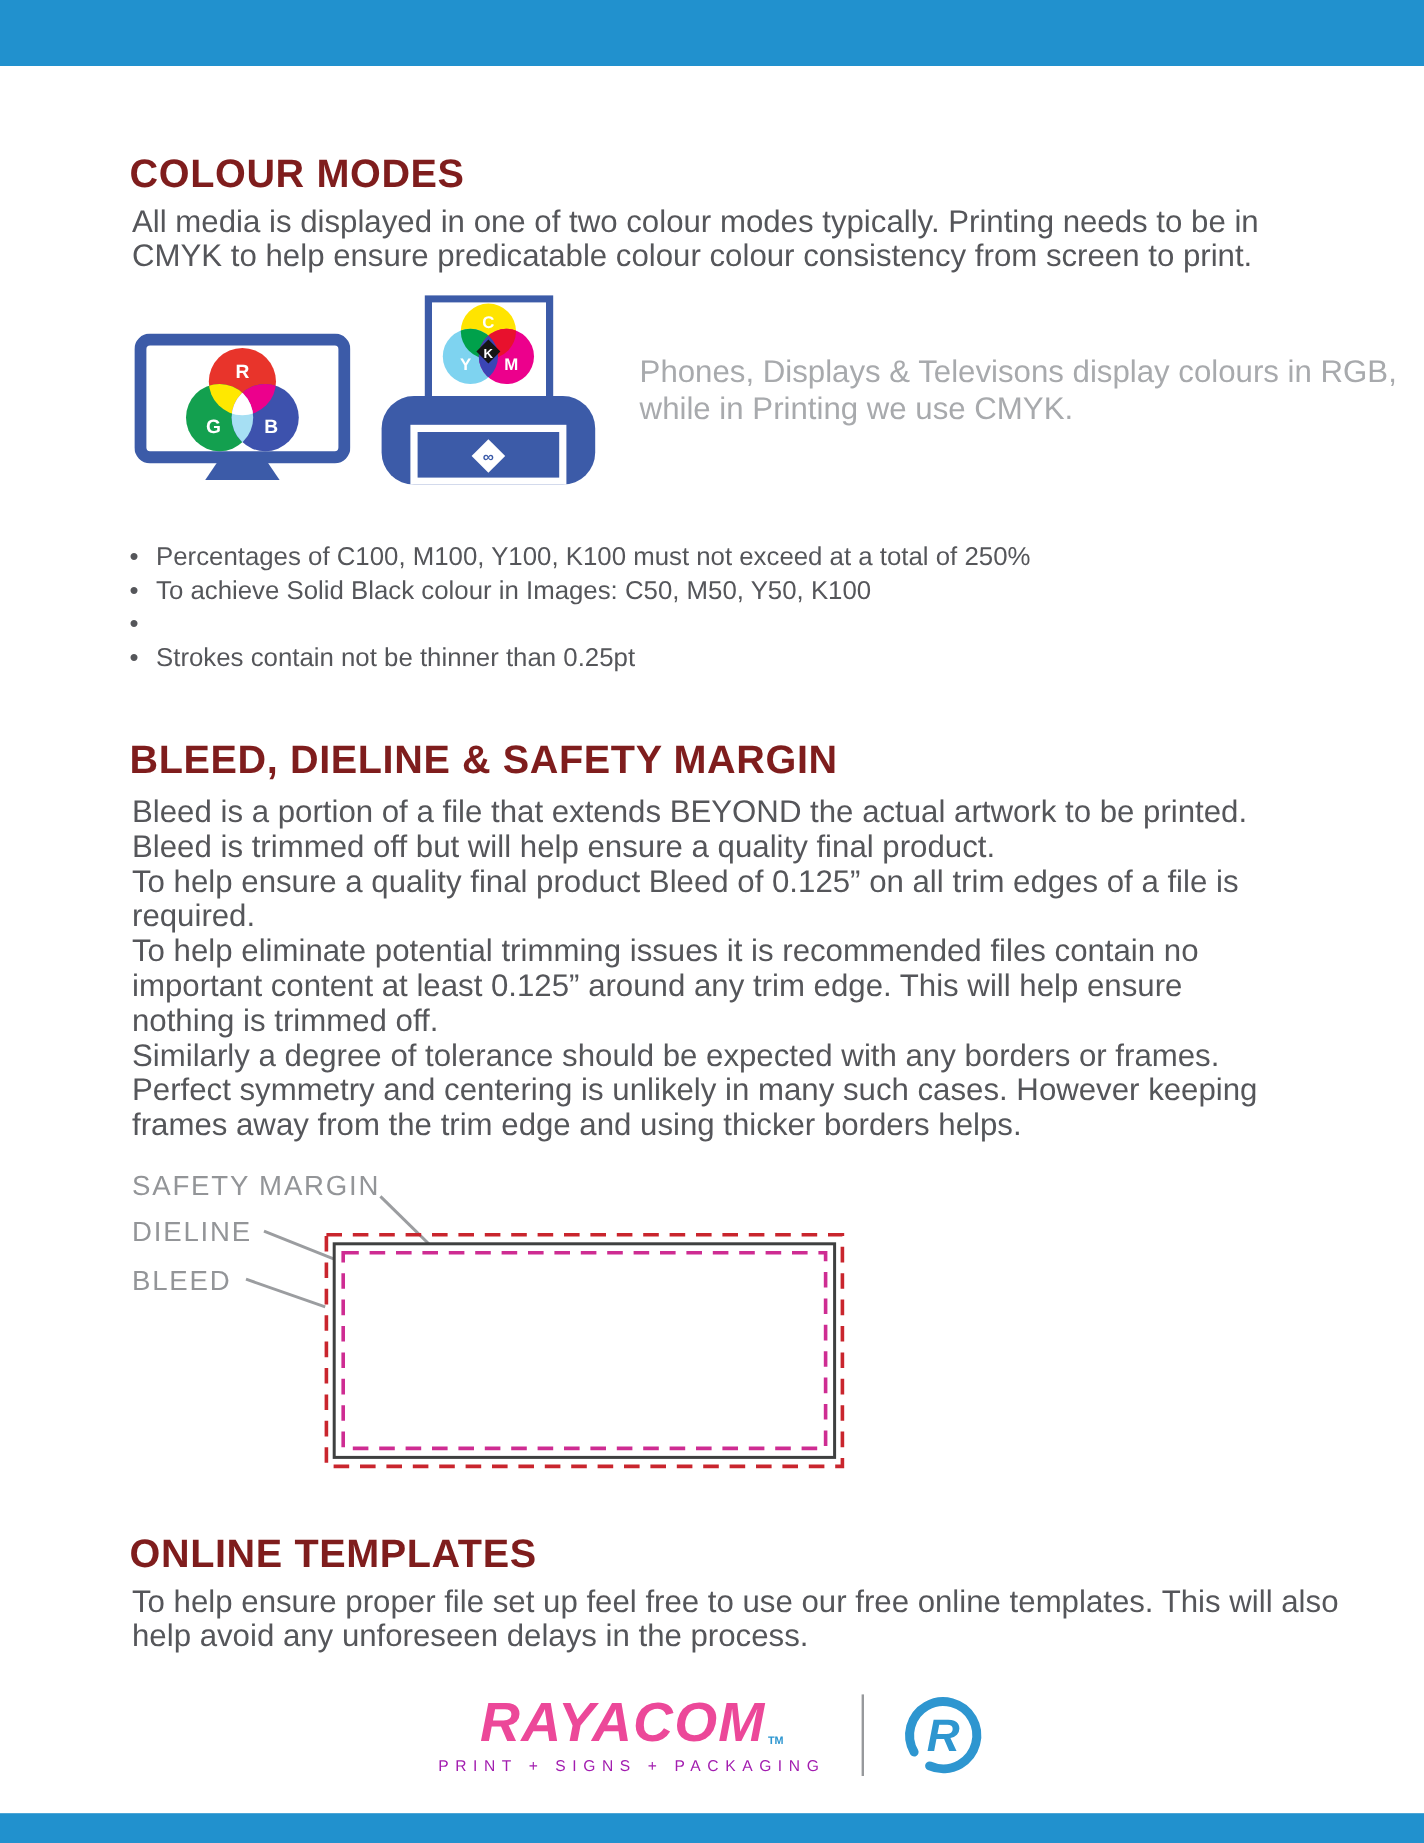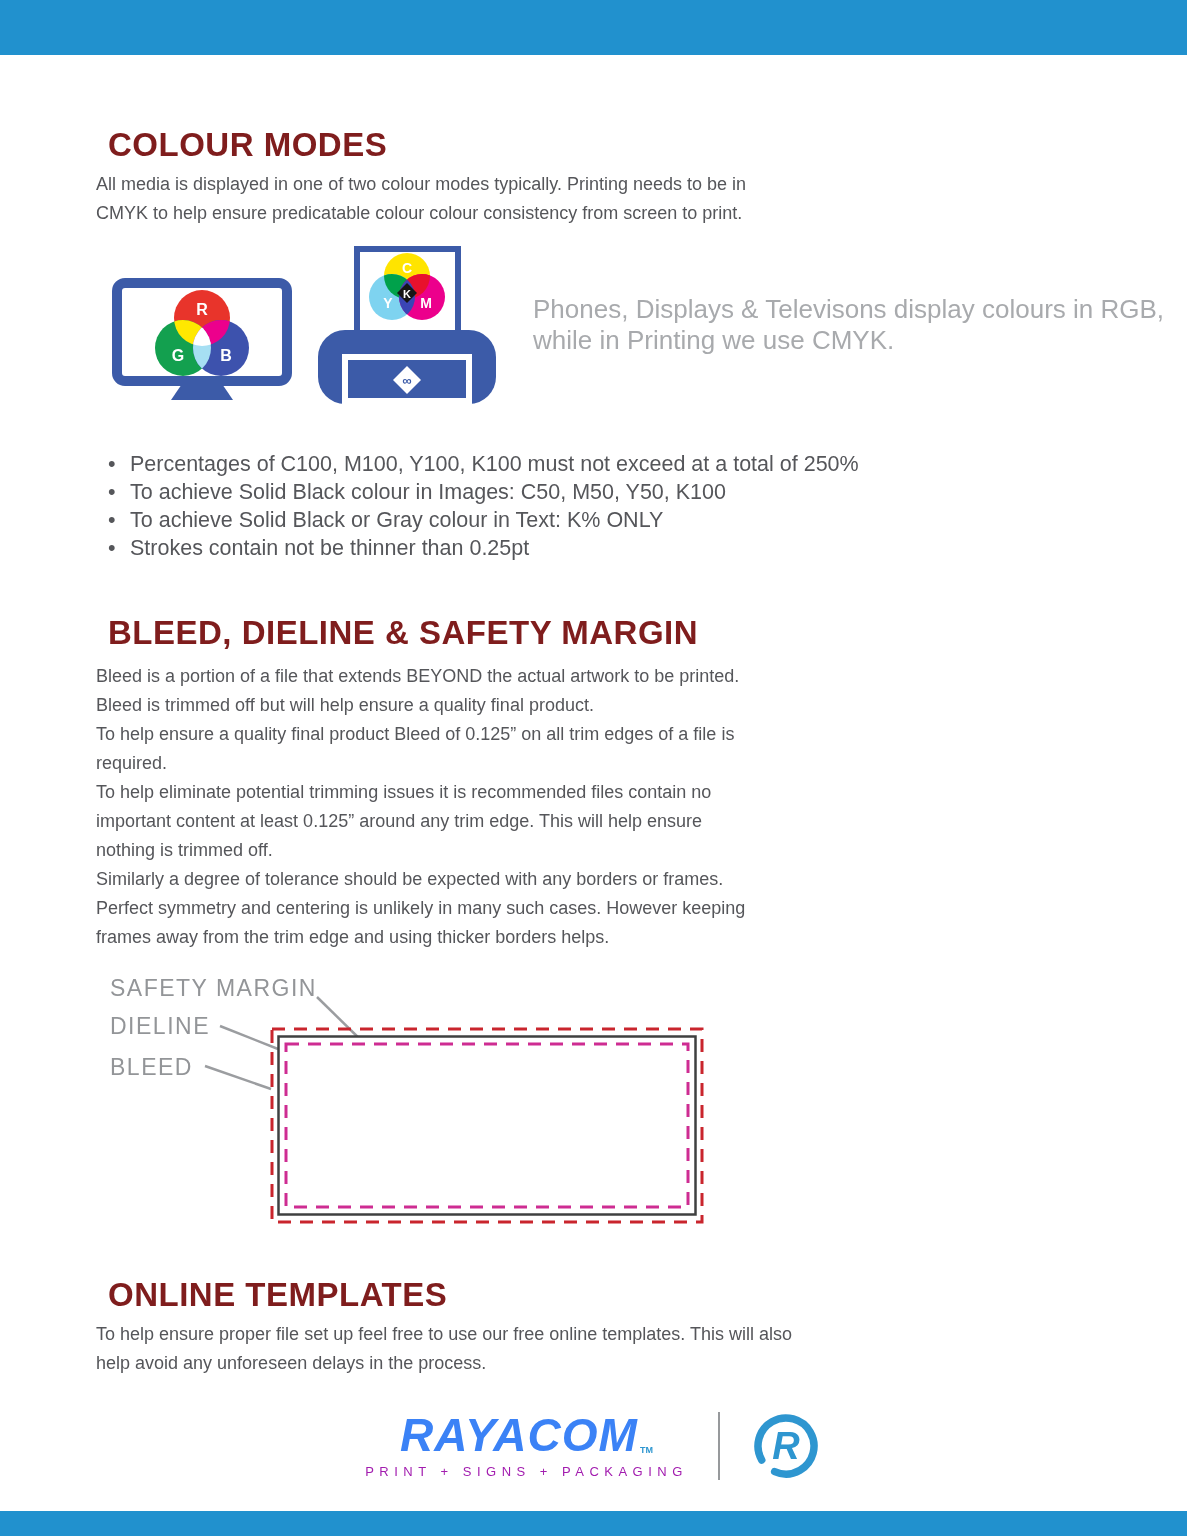--- a/index.html
+++ b/index.html
@@ -12,41 +12,41 @@
   }
   .bar{position:absolute;left:0;width:1187px;background:#2191CE;}
   .bar.top{top:0;height:55px;}
   .bar.bottom{top:1511px;height:25px;}
   .heading{
     position:absolute;left:108px;
     font-size:33px;font-weight:800;color:#7f1d1d;
     letter-spacing:0.5px;white-space:nowrap;
   }
   .body-text{
-    position:absolute;left:96px;
-    font-size:18px;line-height:29px;color:#55565A;
+    position:absolute;left:110px;
+    font-size:26px;line-height:29px;color:#55565A;
     white-space:pre-line;width:1010px;
   }
   .caption{
     position:absolute;left:533px;top:294px;
     font-size:26px;line-height:31px;color:#A8AAAD;
     white-space:pre-line;
   }
   .bullets{position:absolute;left:108px;top:450px;}
   .bullet-row{font-size:21.5px;line-height:28px;color:#55565A;display:flex;}
   .bullet-marker{width:22px;flex:0 0 22px;}
   .footer{
     position:absolute;left:0;top:1410px;width:1187px;
     display:flex;justify-content:center;align-items:center;
   }
   .wordmark-block{display:flex;flex-direction:column;align-items:center;}
   .wordmark-line{display:flex;align-items:flex-end;}
   .wordmark{
     font-size:46px;font-weight:800;font-style:italic;
-    color:#3b82f6;letter-spacing:1px;line-height:44px;
+    color:#ec4899;letter-spacing:1px;line-height:44px;
   }
   .tm{font-size:9px;font-weight:700;color:#2E96D0;margin-left:2px;line-height:14px;}
   .tagline{
     font-size:13px;color:#a21caf;letter-spacing:5.5px;
     margin-top:7px;white-space:nowrap;
   }
   .footer-divider{width:2px;height:68px;background:#97999C;margin:0 30px;}
   svg text{font-family:"Liberation Sans", sans-serif;}
 </style>
 </head>
@@ -127,21 +127,20 @@
     <div class="bullet-row">
       <span class="bullet-marker">•</span>
       <span>Percentages of C100, M100, Y100, K100 must not exceed at a total of 250%</span>
     </div>
     <div class="bullet-row">
       <span class="bullet-marker">•</span>
       <span>To achieve Solid Black colour in Images: C50, M50, Y50, K100</span>
     </div>
     <div class="bullet-row">
       <span class="bullet-marker">•</span>
-      <span>To achieve Solid Black or Gray colour in Text: K% ONLY</span>
     </div>
     <div class="bullet-row">
       <span class="bullet-marker">•</span>
       <span>Strokes contain not be thinner than 0.25pt</span>
     </div>
   </div>
 
   <div class="heading" style="top:614px;">BLEED, DIELINE &amp; SAFETY MARGIN</div>
 
   <div class="body-text" style="top:662px;">Bleed is a portion of a file that extends BEYOND the actual artwork to be printed.

